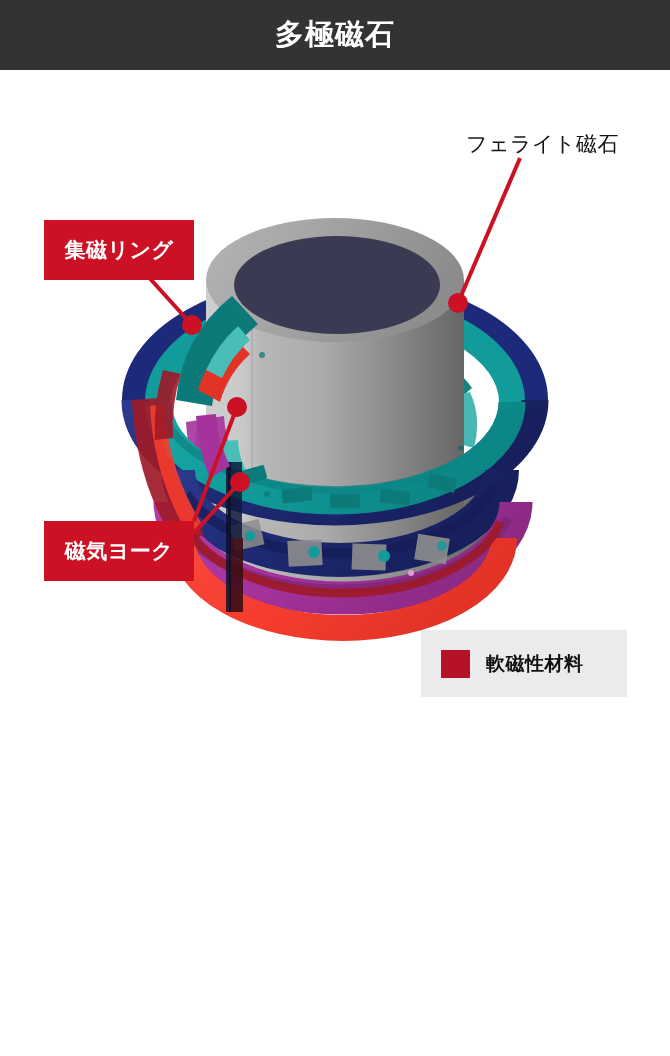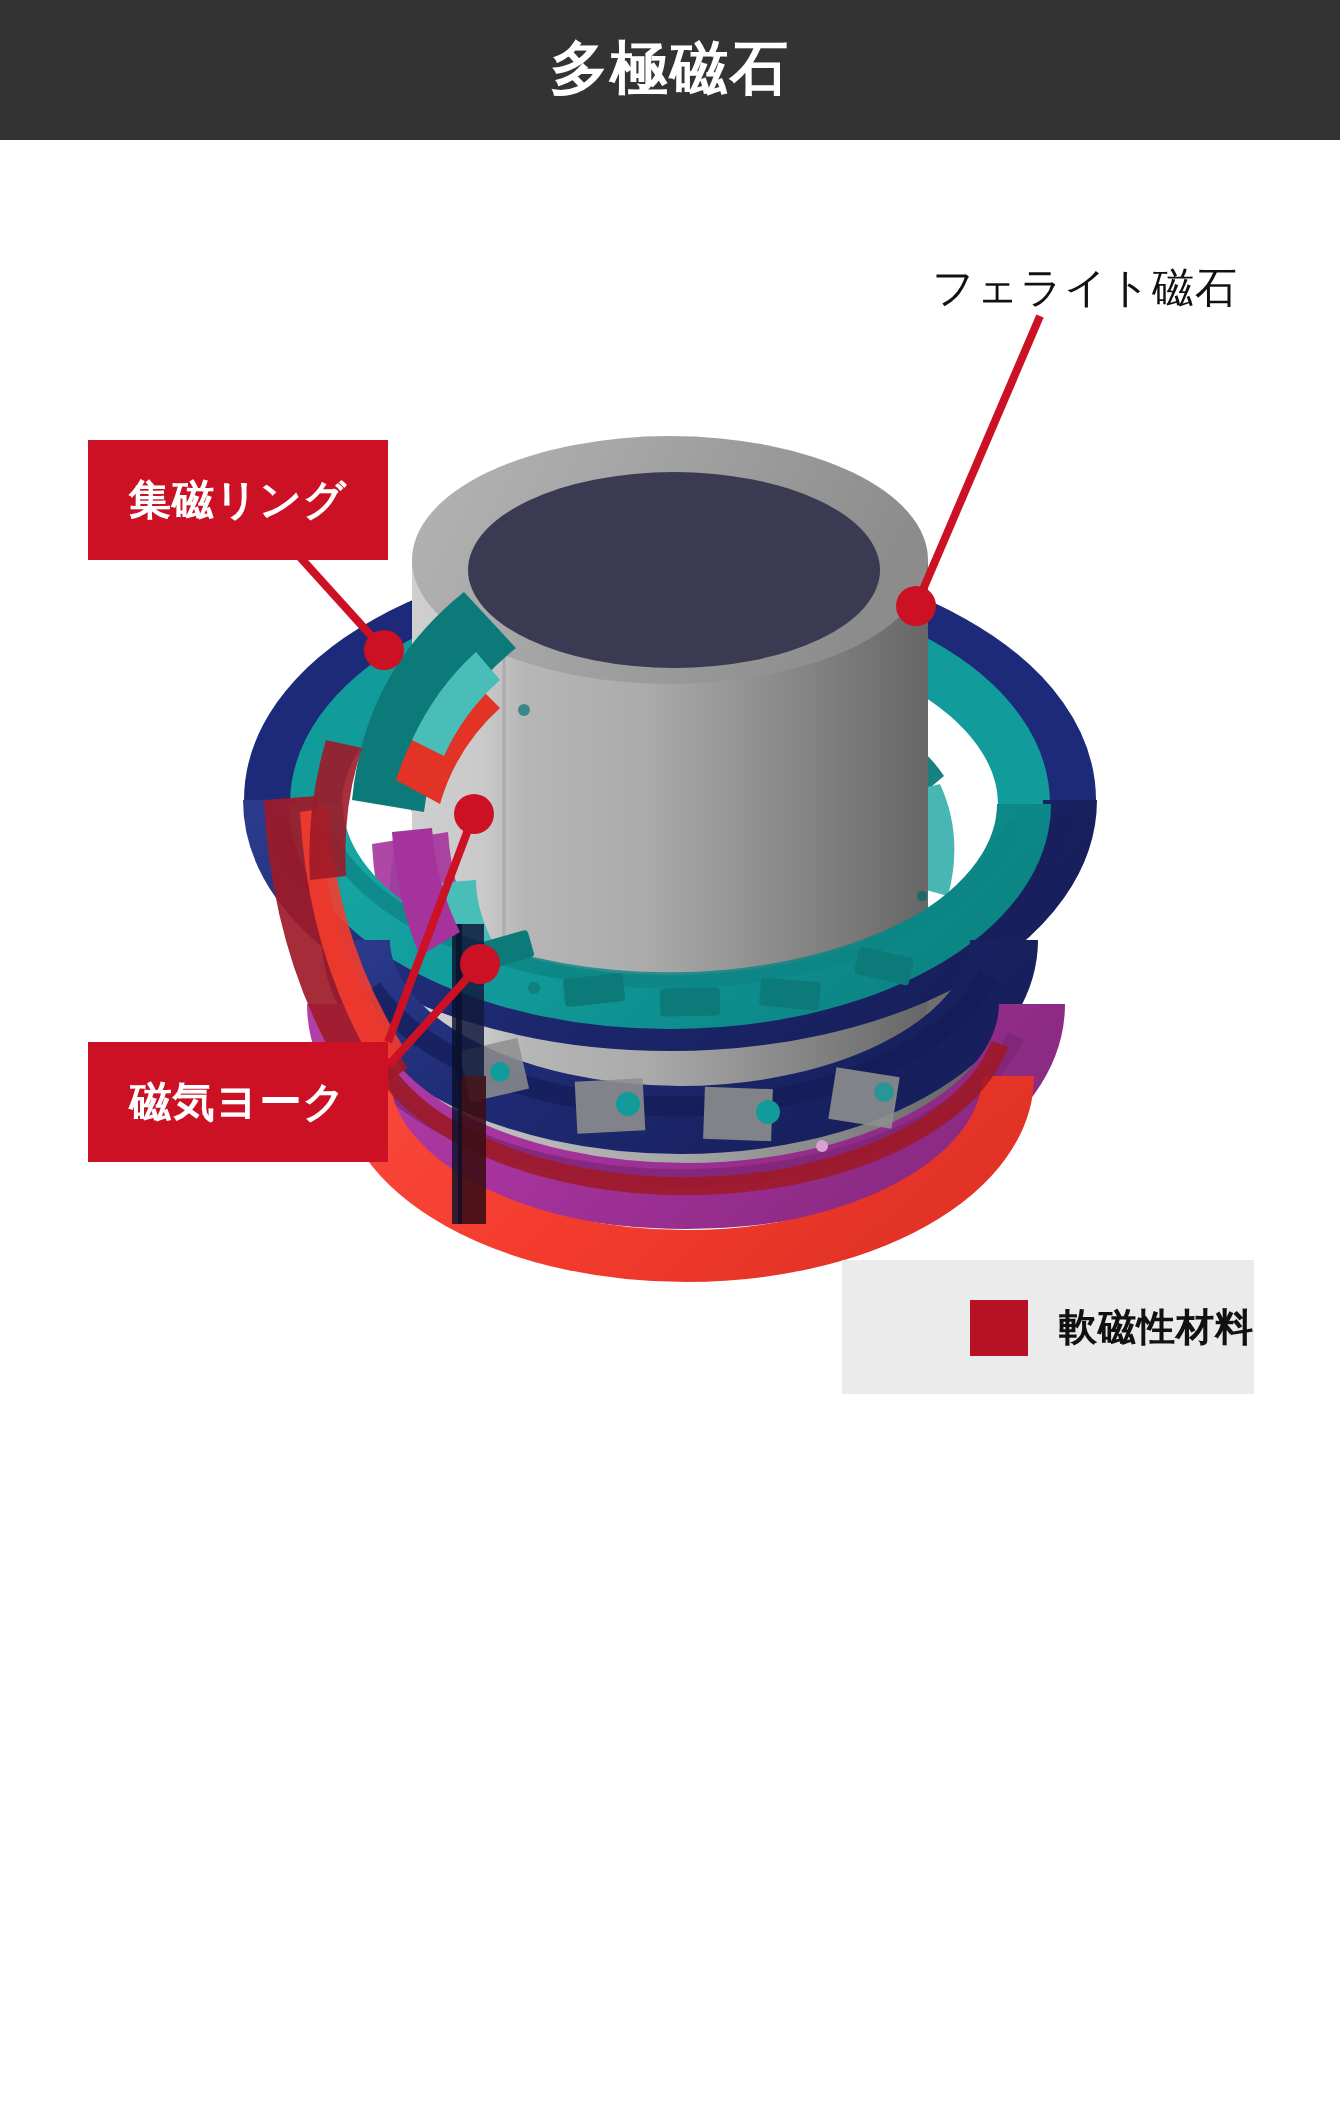--- a/index.html
+++ b/index.html
@@ -43,21 +43,21 @@
   #callout-ferrite{
     position:absolute;left:466px;top:130px;
     color:#111111;font-size:21px;font-weight:400;letter-spacing:0.5px;
     white-space:nowrap;z-index:6;
     font-family:"DejaVu Sans","Liberation Sans",sans-serif;
   }
 
   
   #legend{
     position:absolute;left:421px;top:630px;width:206px;height:67px;
-    background:#ebebeb;display:flex;align-items:center;z-index:6;justify-content:flex-end;
+    background:#ebebeb;display:flex;align-items:center;z-index:6;
   }
   #legend-swatch{
     width:29px;height:28px;background:#b51226;margin-left:20px;flex:0 0 auto;
   }
   #legend-label{
     margin-left:16px;color:#111111;font-size:19px;font-weight:700;
     letter-spacing:0.5px;white-space:nowrap;
     font-family:"DejaVu Sans","Liberation Sans",sans-serif;
   }
 </style>

